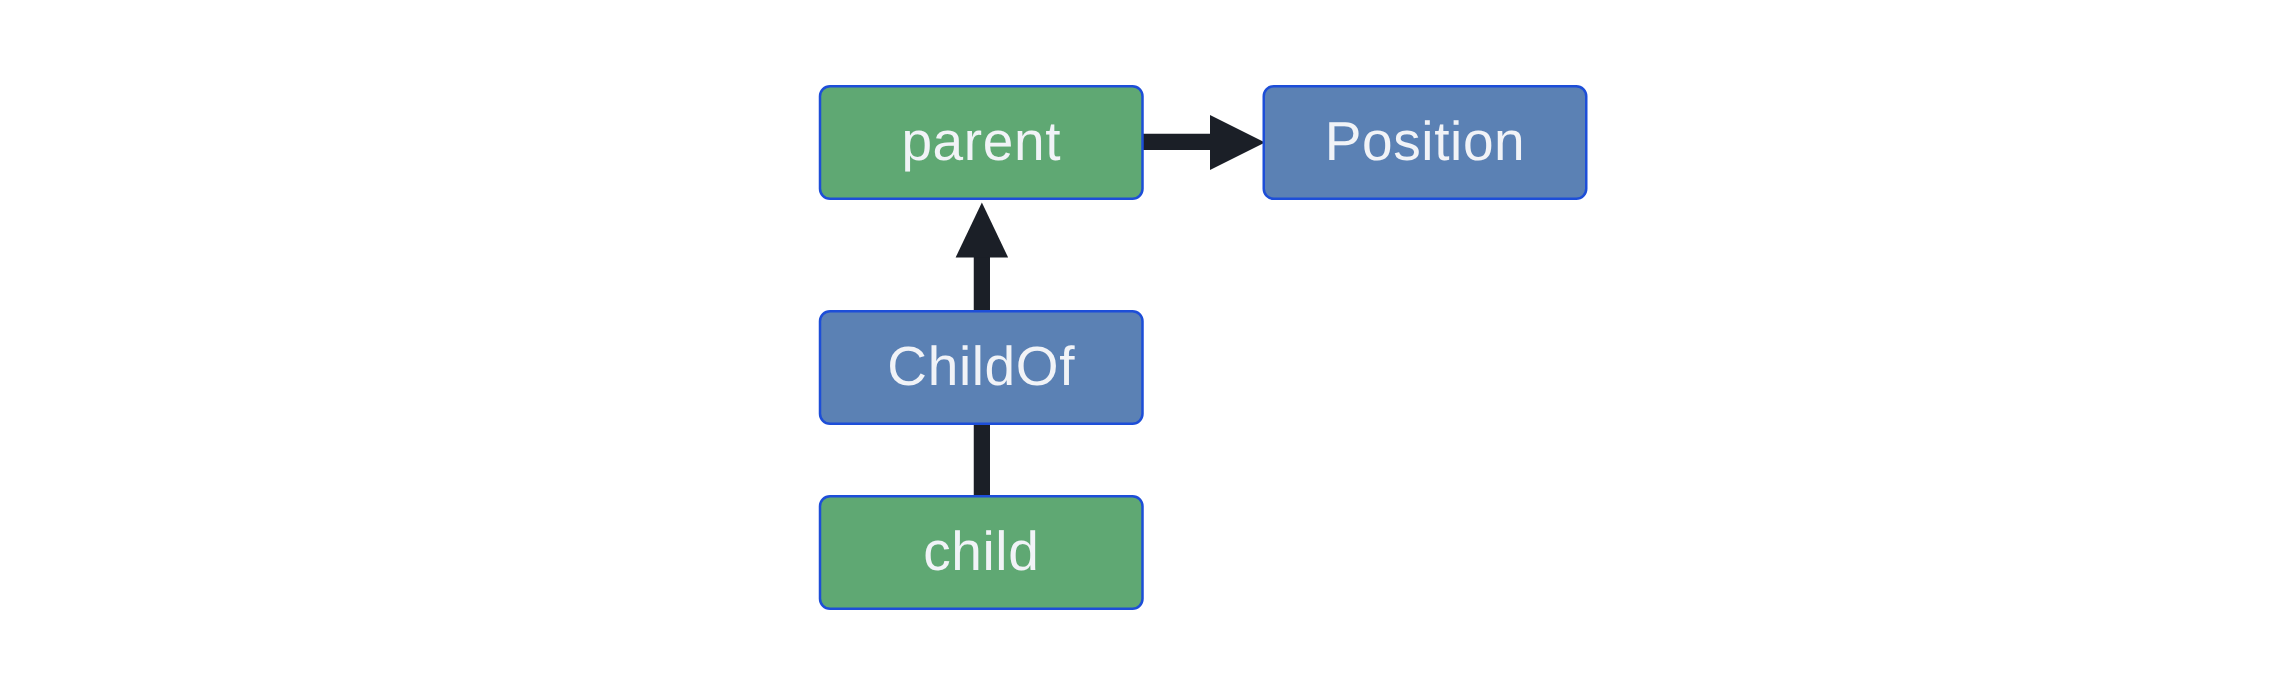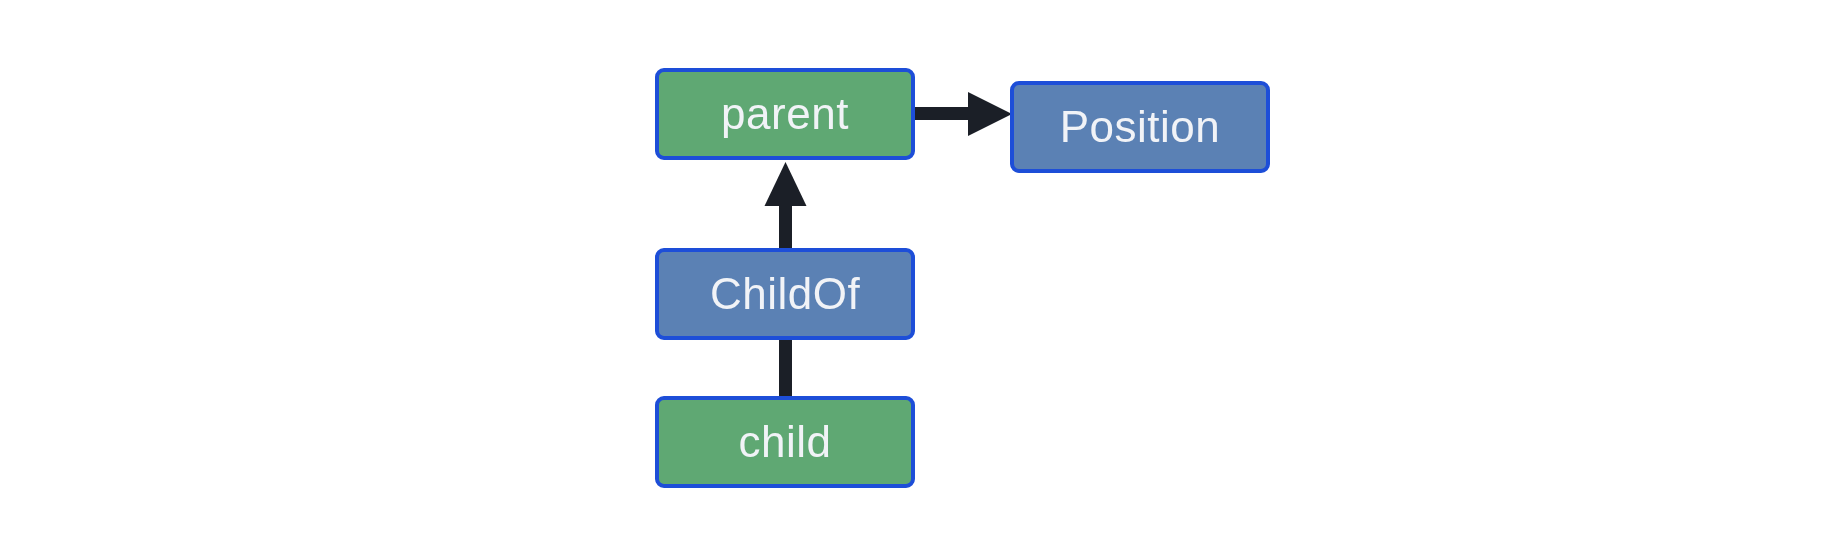--- a/index.html
+++ b/index.html
@@ -22,21 +22,21 @@
     width: 1830px;
     height: 548px;
     z-index: 1;
   }
   .node {
     position: absolute;
     z-index: 2;
     width: 260px;
     height: 92px;
     box-sizing: border-box;
-    border: 4px solid #1d4ed8;
+    border: 2px solid #1d4ed8;
     border-radius: 9px;
     display: flex;
     align-items: center;
     justify-content: center;
   }
   .node .label {
     color: #f1f3f7;
     font-size: 44px;
     font-weight: 400;
     line-height: 1;
@@ -67,21 +67,21 @@
 
     <g>
       <rect x="779" y="338" width="13" height="60" fill="#1b1f27"></rect>
     </g>
   </svg>
 
   <div class="node node-parent" style="background-color: rgb(95, 168, 115);">
     <span class="label">parent</span>
   </div>
 
-  <div class="node node-position" style="background-color: rgb(91, 129, 180); margin-top: 13px;">
+  <div class="node node-position" style="background-color: rgb(91, 129, 180);">
     <span class="label">Position</span>
   </div>
 
   <div class="node node-child" style="background-color: rgb(95, 168, 115);">
     <span class="label">child</span>
   </div>
 
   <div class="node node-childof" style="background-color: rgb(91, 129, 180);">
     <span class="label">ChildOf</span>
   </div>

